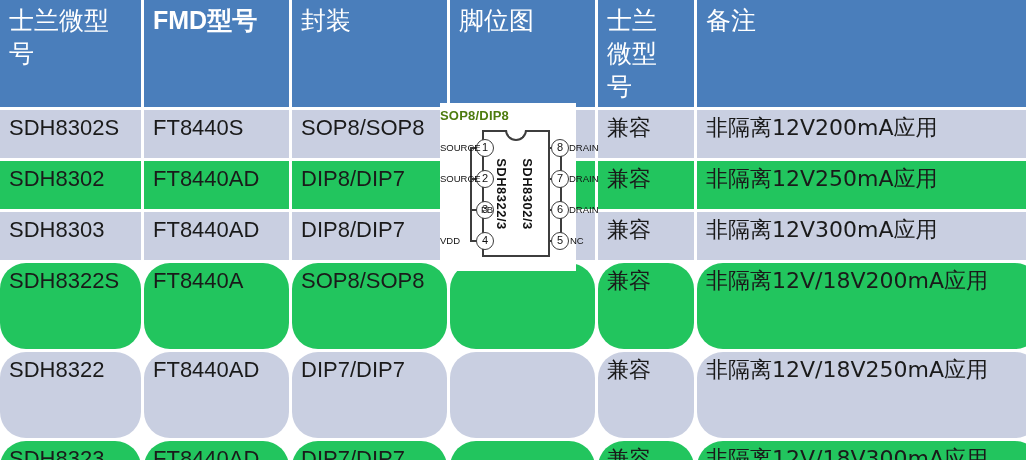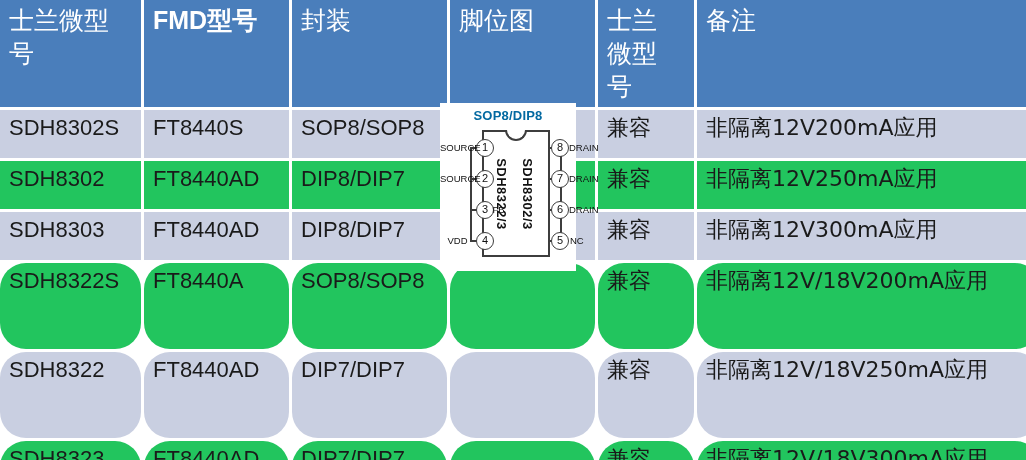--- a/index.html
+++ b/index.html
@@ -93,24 +93,23 @@
     width: 136px;
     height: 168px;
     background: #ffffff;
     z-index: 5;
   }
   .pin-title {
     position: absolute;
     top: 5px;
     left: 0;
     width: 136px;
-    text-align: center;
     font-size: 13px;
     font-weight: bold;
-    color: #0369a1;
+    color: #4d7c0f;
     letter-spacing: 0.2px;
     font-family: "Liberation Sans", "DejaVu Sans", sans-serif;
   }
   .chip-body {
     position: absolute;
     left: 42px;
     top: 27px;
     width: 68px;
     height: 127px;
     border: 2px solid #3d3d3d;
@@ -182,21 +181,21 @@
     z-index: 1;
   }
   .pin-text {
     position: absolute;
     font-size: 9.5px;
     color: #111111;
     white-space: nowrap;
     font-family: "Liberation Sans", "DejaVu Sans", sans-serif;
     z-index: 3;
   }
-  .pin-text.lt { text-align: center; }
+  .pin-text.lt { text-align: left; }
 </style>
 </head>
 <body>
 
 <div class="sheet">
 
   <table class="compat-table">
     <colgroup>
       <col class="c-sl">
         <col class="c-fmd">

